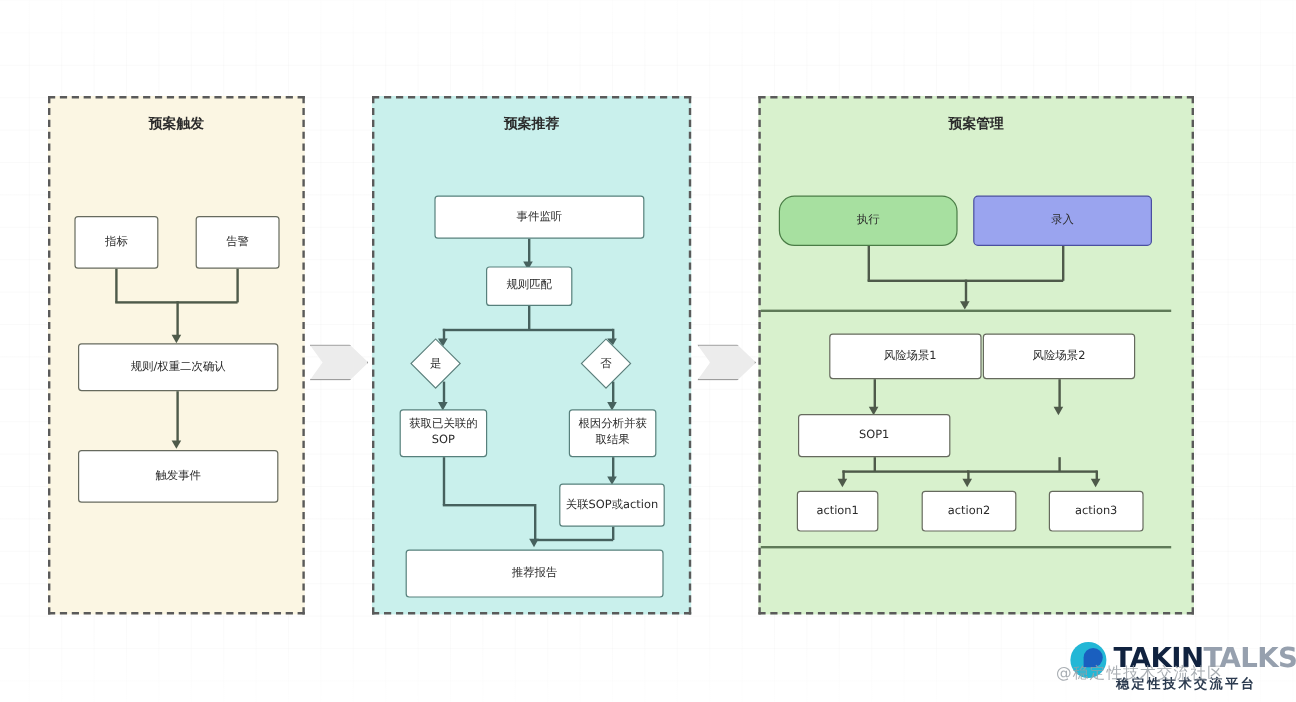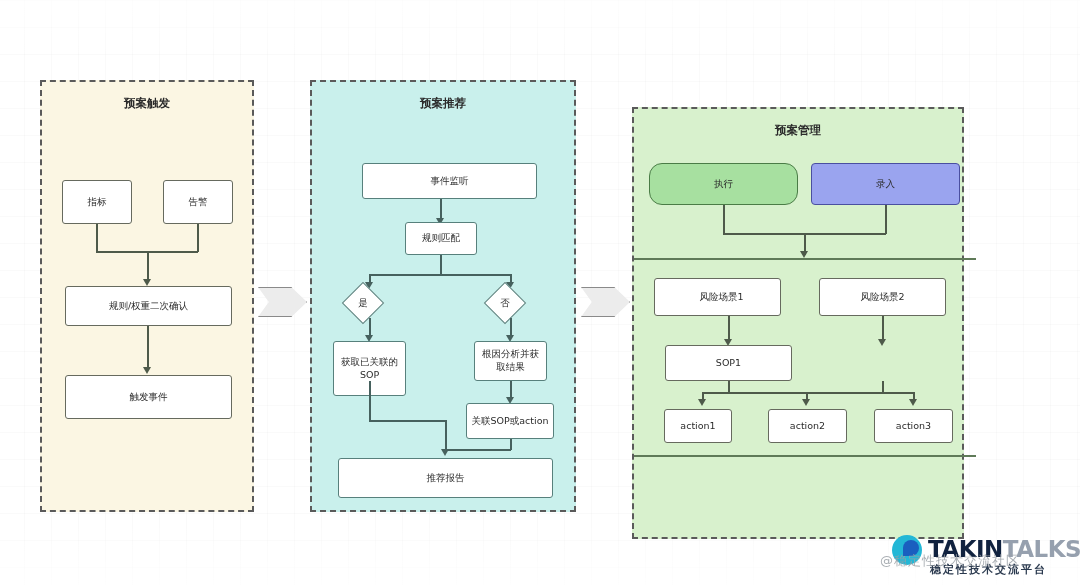--- a/index.html
+++ b/index.html
@@ -37,21 +37,21 @@
     position:absolute;
     border:2px dashed #5a5a5a;
     box-sizing:border-box;
   }
   .panel-title{
     position:absolute;left:0;right:0;top:14px;
     text-align:center;font-size:11.5px;color:#2b2b2b;font-weight:bold;
   }
   #panel-trigger{left:40px;top:80px;width:214px;height:432px;background:#fbf6e3;}
   #panel-recommend{left:310px;top:80px;width:266px;height:432px;background:#c9f0ec;}
-  #panel-manage{left:632px;top:80px;width:332px;height:432px;background:#d8f1cd;margin-top:27px;}
+  #panel-manage{left:632px;top:80px;width:363px;height:432px;background:#d8f1cd;}
 
   .node{
     position:absolute;box-sizing:border-box;
     background:#ffffff;border:1px solid #666a5e;border-radius:3px;
     display:flex;align-items:center;justify-content:center;
     text-align:center;font-size:9.5px;color:#2b2b2b;line-height:1.35;
     padding:2px 4px;
   }
   .node.green{background:#a7e0a0;border-color:#4a7c46;border-radius:4px;}
   .node.purple{background:#9aa4ef;border-color:#4a4fa0;border-radius:4px;}
@@ -162,21 +162,21 @@
   <div class="diamond-label" style="left:348px;top:288px;width:30px;height:30px;">是</div>
 
   <div class="diamond" style="left:490px;top:288px;width:30px;height:30px;"></div>
   <div class="diamond-label" style="left:490px;top:288px;width:30px;height:30px;">否</div>
 
   <div class="line v teal" style="left:369px;top:318px;height:20px;"></div>
   <div class="arrowhead teal" style="left:365px;top:335px;"></div>
   <div class="line v teal" style="left:510px;top:318px;height:20px;"></div>
   <div class="arrowhead teal" style="left:506px;top:335px;"></div>
 
-  <div class="node teal-border" style="left:333px;top:341px;width:73px;height:55px;">获取已关联的SOP</div>
+  <div class="node teal-border" style="left:333px;top:341px;width:73px;height:40px;">获取已关联的SOP</div>
   <div class="node teal-border" style="left:474px;top:341px;width:73px;height:40px;">根因分析并获取结果</div>
 
   <div class="line v teal" style="left:510px;top:381px;height:19px;"></div>
   <div class="arrowhead teal" style="left:506px;top:397px;"></div>
 
   <div class="node teal-border" style="left:466px;top:403px;width:88px;height:36px;">关联SOP或action</div>
 
   <div class="line v teal" style="left:369px;top:381px;height:40px;"></div>
   <div class="line h teal" style="left:369px;top:420px;width:77px;"></div>
   <div class="line v teal" style="left:510px;top:439px;height:11px;"></div>
@@ -196,21 +196,21 @@
   <div class="node purple" style="left:811px;top:163px;width:149px;height:42px;">录入</div>
 
   <div class="line v" style="left:723px;top:205px;height:29px;"></div>
   <div class="line v" style="left:885px;top:205px;height:29px;"></div>
   <div class="line h" style="left:723px;top:233px;width:163px;"></div>
   <div class="line v" style="left:804px;top:233px;height:22px;"></div>
   <div class="arrowhead" style="left:800px;top:251px;"></div>
 
   <div class="divider" style="left:634px;top:258px;width:342px;"></div>
 
-  <div class="node" style="left:654px;top:278px;width:127px;height:38px;padding-left:12px;">风险场景1</div>
+  <div class="node" style="left:691px;top:278px;width:127px;height:38px;padding-left:12px;">风险场景1</div>
   <div class="node" style="left:819px;top:278px;width:127px;height:38px;">风险场景2</div>
 
   <div class="line v" style="left:728px;top:316px;height:25px;"></div>
   <div class="arrowhead" style="left:724px;top:339px;"></div>
   <div class="line v" style="left:882px;top:316px;height:25px;"></div>
   <div class="arrowhead" style="left:878px;top:339px;"></div>
 
   <div class="node" style="left:665px;top:345px;width:127px;height:36px;">SOP1</div>
 
   <div class="line v" style="left:728px;top:381px;height:12px;"></div>

